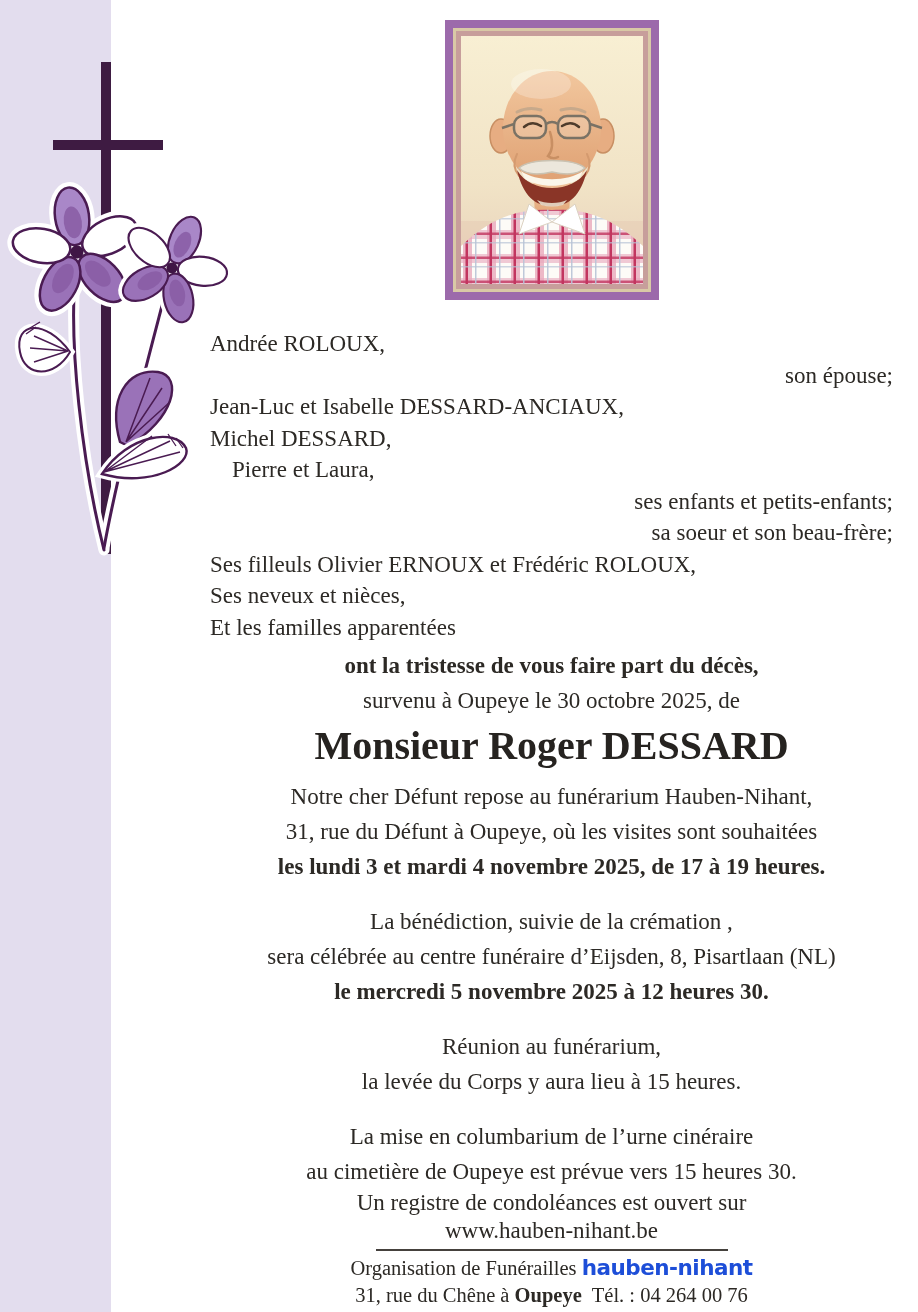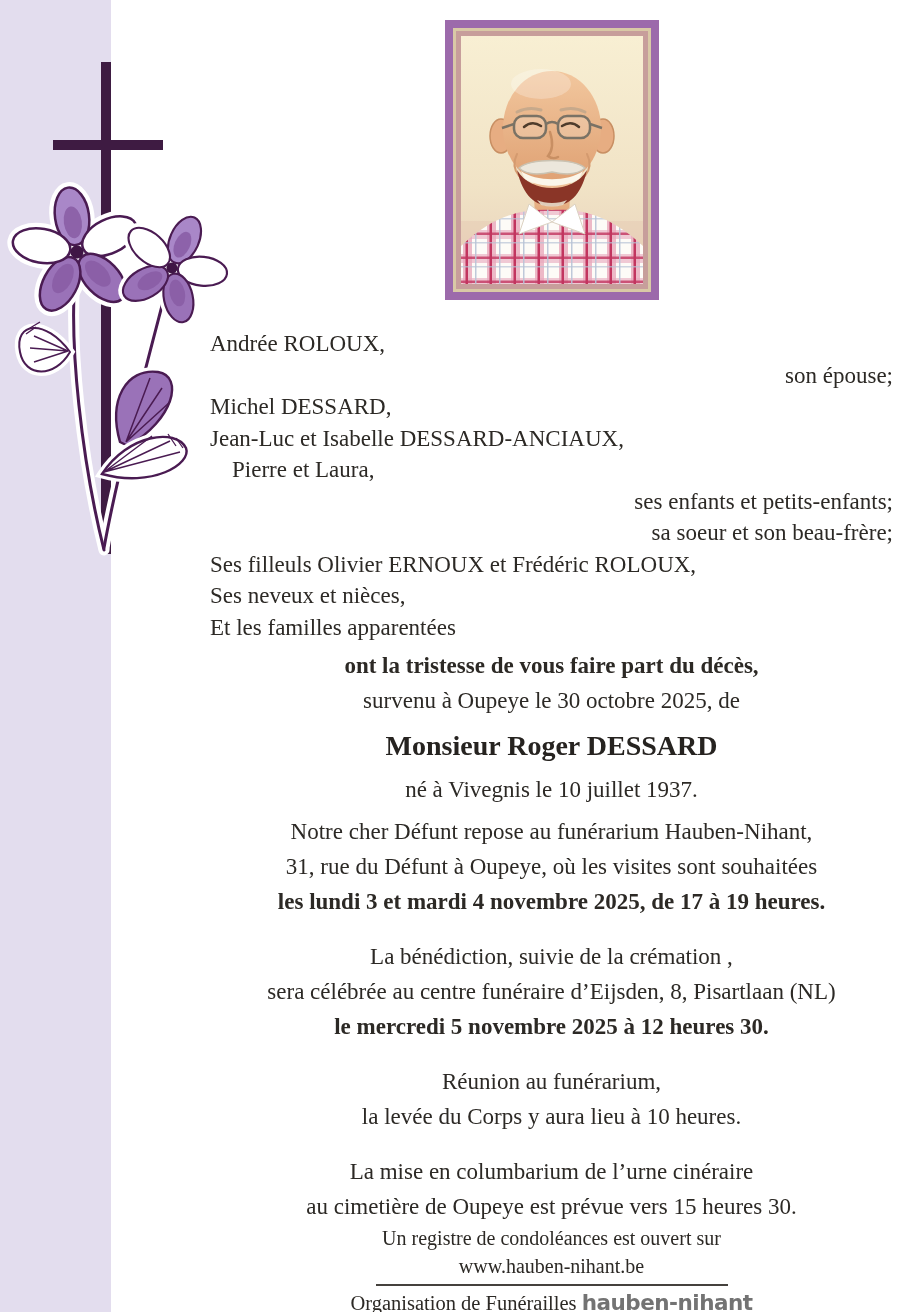--- a/index.html
+++ b/index.html
@@ -34,36 +34,36 @@
     position:absolute; left:210px; top:328px; width:683px;
     font-size:23px;
   }
   .fam { line-height:31.5px; text-align:left; }
   .fam.right { text-align:right; }
   .fam.indent { padding-left:22px; }
   .c { text-align:center; line-height:35px; }
   .b { font-weight:bold; }
   .title {
     text-align:center; font-weight:bold;
-    font-size:28px; line-height:52px;
+    font-size:40px; line-height:52px;
     margin:2px 0 0 0; color:#262320;
   }
   .mt4 { margin-top:20px; } .mt5 { margin-top:5px;font-weight:bold; }
   .mt6 { margin-top:20px; } .mt7 { margin-top:7px; }
-  .small { font-size:20px; line-height:28px; text-align:center; }
+  .small { font-size:23px; line-height:28px; text-align:center; }
   .rule {
     width:352px; height:0;
     margin:4px auto 3px auto;
     border-top:2px solid #45413d;
   }
   .org, .addr { text-align:center; font-size:20.5px; line-height:27px; }
   .logo {
     font-family:"DejaVu Sans","Liberation Sans",sans-serif;
     font-weight:bold; font-size:21.5px;
-    color:#737373; letter-spacing:-0.5px;
+    color:#1d4ed8; letter-spacing:-0.5px;
   }
   .addr .city { font-weight:bold; }
   .addr .tel { margin-left:10px; }
 </style>
 </head>
 <body>
 
 <div class="side-strip"></div>
 
 <svg class="artwork" width="240" height="620" viewBox="0 0 240 620">
@@ -187,44 +187,43 @@
 
         <path d="M58,132 C70,122 112,122 124,132 C116,140 100,138 91,136 C82,138 66,140 58,132 Z" fill="#ece7dc" stroke="#c9c2b2" stroke-width="1.5"></path>
       </svg>
     </div>
   </div>
 </div>
 
 <div class="content">
   <div class="fam">Andrée ROLOUX,</div>
   <div class="fam right">son épouse;</div>
+  <div class="fam">Jean-Luc et Isabelle DESSARD-ANCIAUX,</div>
   <div class="fam">Michel DESSARD,</div>
-  <div class="fam">Jean-Luc et Isabelle DESSARD-ANCIAUX,</div>
   <div class="fam indent">Pierre et Laura,</div>
   <div class="fam right">ses enfants et petits-enfants;</div>
   <div class="fam right">sa soeur et son beau-frère;</div>
   <div class="fam">Ses filleuls Olivier ERNOUX et Frédéric ROLOUX,</div>
   <div class="fam">Ses neveux et nièces,</div>
   <div class="fam">Et les familles apparentées</div>
 
   <div class="c mt5">ont la tristesse de vous faire part du décès,</div>
   <div class="c">survenu à Oupeye le 30 octobre 2025, de</div>
   <div class="title">Monsieur Roger DESSARD</div>
-  <div class="c">né à Vivegnis le 10 juillet 1937.</div>
 
   <div class="c mt7">Notre cher Défunt repose au funérarium Hauben-Nihant,</div>
   <div class="c">31, rue du Défunt à Oupeye, où les visites sont souhaitées</div>
   <div class="c b">les lundi 3 et mardi 4 novembre 2025, de 17 à 19 heures.</div>
 
   <div class="c mt4">La bénédiction, suivie de la crémation ,</div>
   <div class="c">sera célébrée au centre funéraire d’Eijsden, 8, Pisartlaan (NL)</div>
   <div class="c b">le mercredi 5 novembre 2025 à 12 heures 30.</div>
 
   <div class="c mt6">Réunion au funérarium,</div>
-  <div class="c">la levée du Corps y aura lieu à 10 heures.</div>
+  <div class="c">la levée du Corps y aura lieu à 15 heures.</div>
 
   <div class="c mt4">La mise en columbarium de l’urne cinéraire</div>
   <div class="c">au cimetière de Oupeye est prévue vers 15 heures 30.</div>
 
   <div class="small">Un registre de condoléances est ouvert sur</div>
   <div class="small">www.hauben-nihant.be</div>
 
   <div class="rule"></div>
 
   <div class="org">

